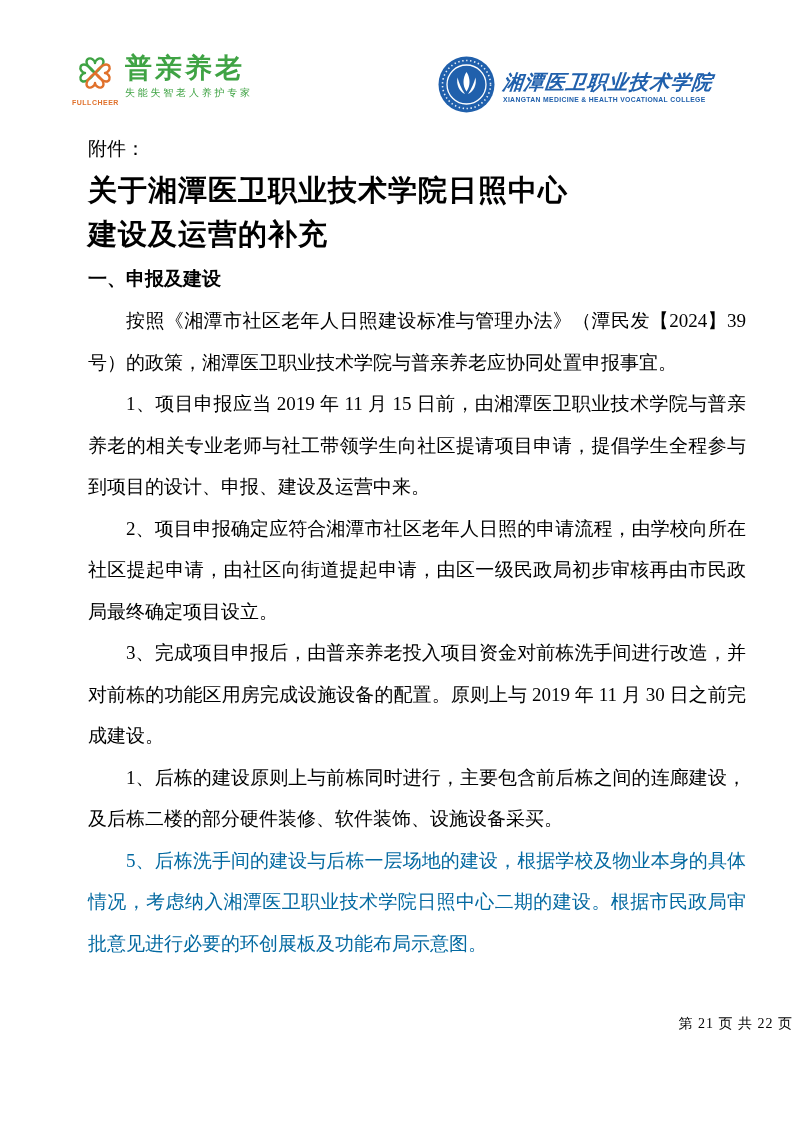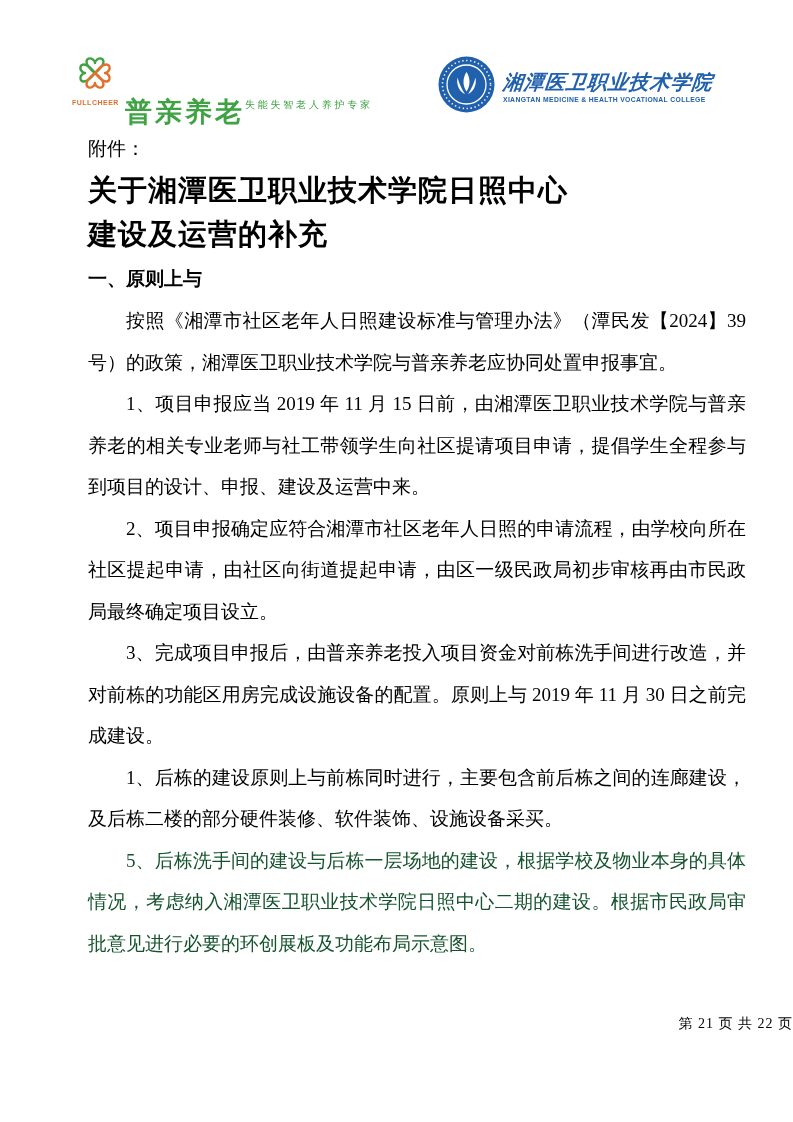--- a/index.html
+++ b/index.html
@@ -19,21 +19,21 @@
     position:absolute; top:52px; left:72px; right:80px;
     display:flex; justify-content:space-between; align-items:flex-start;
   }
   .logo-left { display:flex; align-items:flex-start; gap:6px; }
   .logo-left .icon-col { display:flex; flex-direction:column; align-items:center; }
   .brand-en {
     font-family:"Liberation Sans","DejaVu Sans",sans-serif;
     font-size:7px; font-weight:bold; letter-spacing:0.5px;
     color:#e0712c; margin-top:1px; white-space:nowrap;
   }
-  .brand-col { display:flex; flex-direction:row;margin-top:44px; }
+  .brand-col { display:flex; flex-direction:column; }
   .brand-cn {
     font-family:"Liberation Sans","DejaVu Sans",sans-serif;
     font-size:27px; font-weight:bold; letter-spacing:3px;
     color:#3fa344; line-height:32px; white-space:nowrap;
   }
   .brand-slogan {
     font-family:"Liberation Sans","DejaVu Sans",sans-serif;
     font-size:10px; letter-spacing:2.8px; color:#3fa344;
     margin-top:2px; white-space:nowrap;
   }
@@ -65,21 +65,21 @@
     letter-spacing:1px;
   }
   .section-heading {
     font-family:"Liberation Sans","DejaVu Sans",sans-serif;
     font-weight:bold; font-size:19px; line-height:42px; margin-top:2px;
   }
   p.body-par {
     font-size:19px; line-height:41.5px;
     text-align:justify; text-indent:2em; margin:0;
   }
-  p.body-par.red { color:#14532d; }
+  p.body-par.red { color:#0369a1; }
 
   
   .footer {
     position:absolute; top:1015px; left:0; width:100%;
     text-align:right; font-size:14px; letter-spacing:1px;
   }
 </style>
 </head>
 <body>
 
@@ -130,21 +130,21 @@
       </div>
     </div>
   </div>
 
   <div class="content">
     <div class="attachment">附件：</div>
 
     <div class="doc-title">关于湘潭医卫职业技术学院日照中心</div>
     <div class="doc-title">建设及运营的补充</div>
 
-    <div class="section-heading">一、原则上与</div>
+    <div class="section-heading">一、申报及建设</div>
 
     <p class="body-par">按照《湘潭市社区老年人日照建设标准与管理办法》（潭民发【2024】39号）的政策，湘潭医卫职业技术学院与普亲养老应协同处置申报事宜。</p>
     <p class="body-par">1、项目申报应当 2019 年 11 月 15 日前，由湘潭医卫职业技术学院与普亲养老的相关专业老师与社工带领学生向社区提请项目申请，提倡学生全程参与到项目的设计、申报、建设及运营中来。</p>
     <p class="body-par">2、项目申报确定应符合湘潭市社区老年人日照的申请流程，由学校向所在社区提起申请，由社区向街道提起申请，由区一级民政局初步审核再由市民政局最终确定项目设立。</p>
     <p class="body-par">3、完成项目申报后，由普亲养老投入项目资金对前栋洗手间进行改造，并对前栋的功能区用房完成设施设备的配置。原则上与 2019 年 11 月 30 日之前完成建设。</p>
     <p class="body-par">1、后栋的建设原则上与前栋同时进行，主要包含前后栋之间的连廊建设，及后栋二楼的部分硬件装修、软件装饰、设施设备采买。</p>
     <p class="body-par red">5、后栋洗手间的建设与后栋一层场地的建设，根据学校及物业本身的具体情况，考虑纳入湘潭医卫职业技术学院日照中心二期的建设。根据市民政局审批意见进行必要的环创展板及功能布局示意图。</p>
   </div>
 
   <div class="footer">第 21 页 共 22 页</div>

